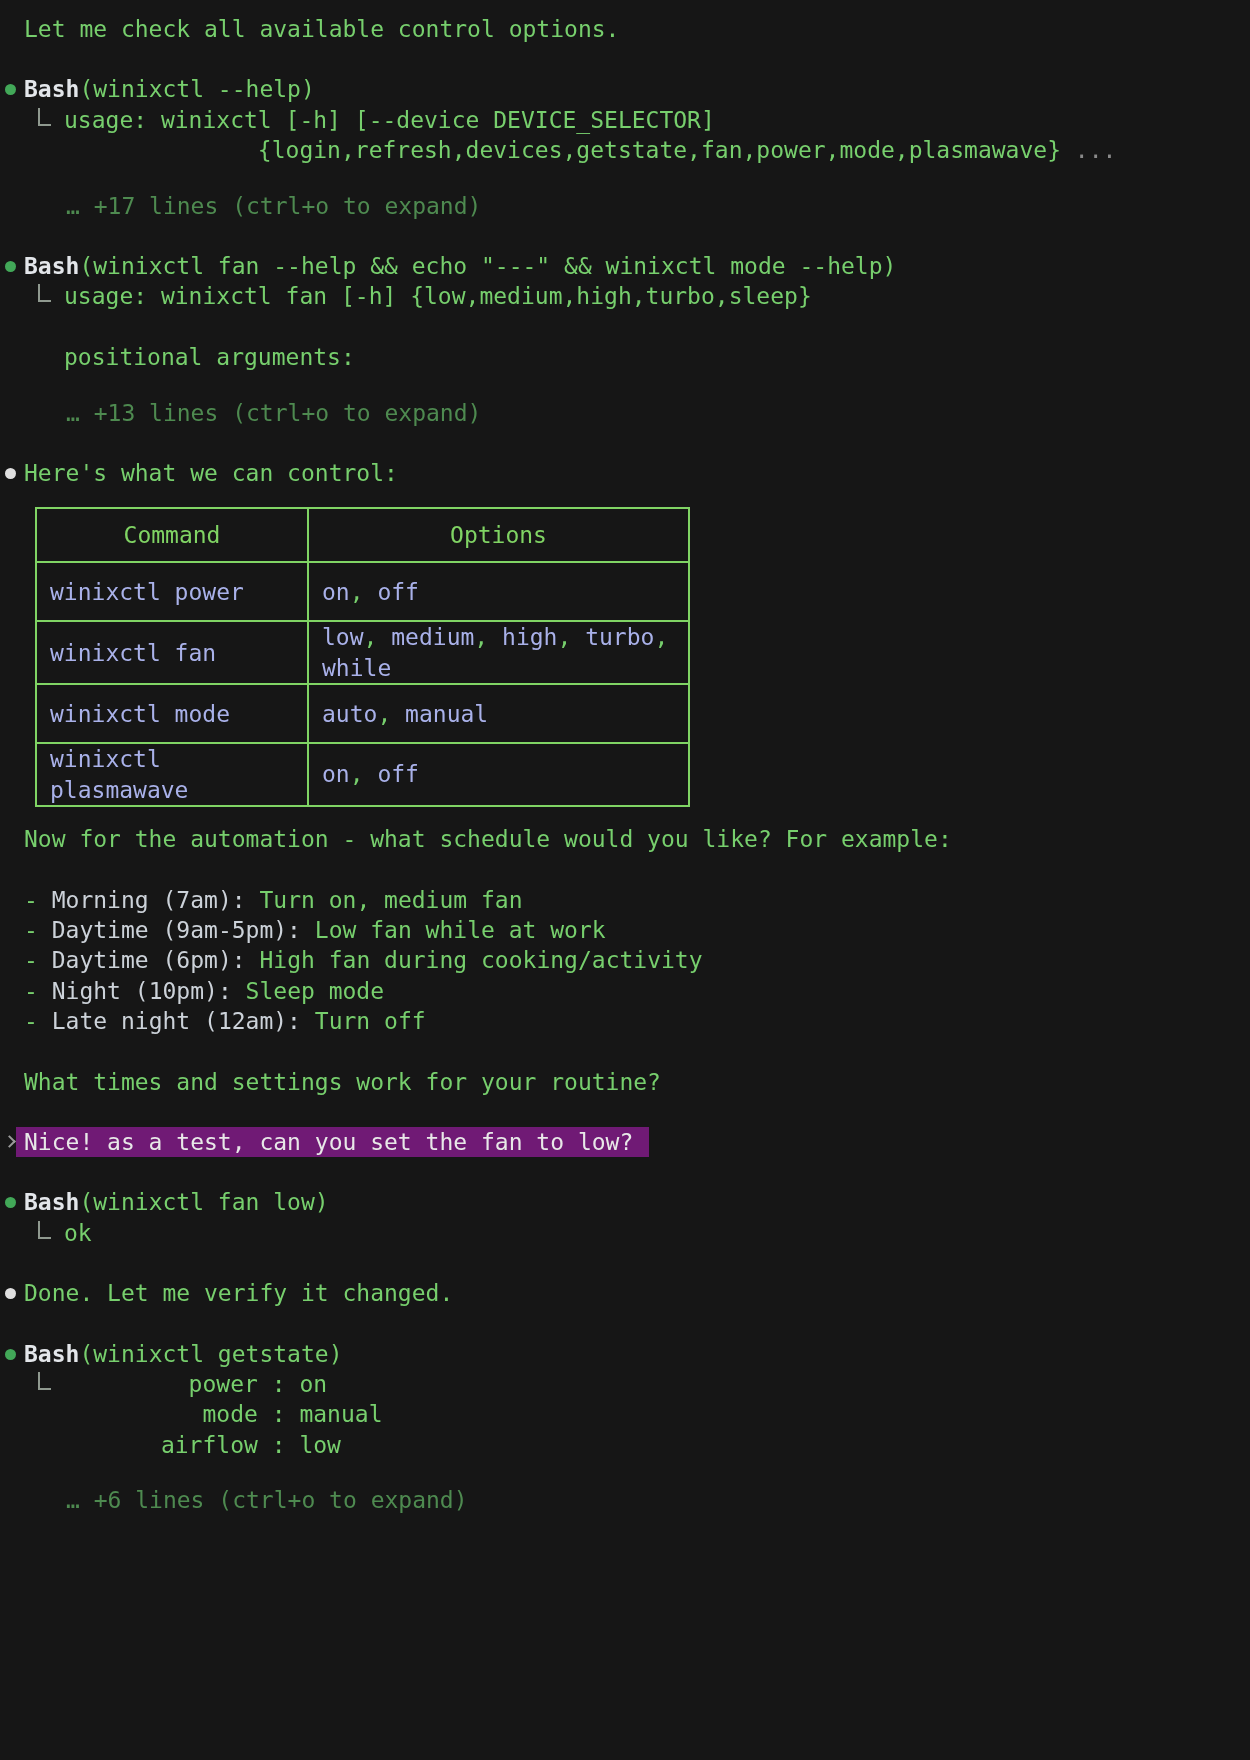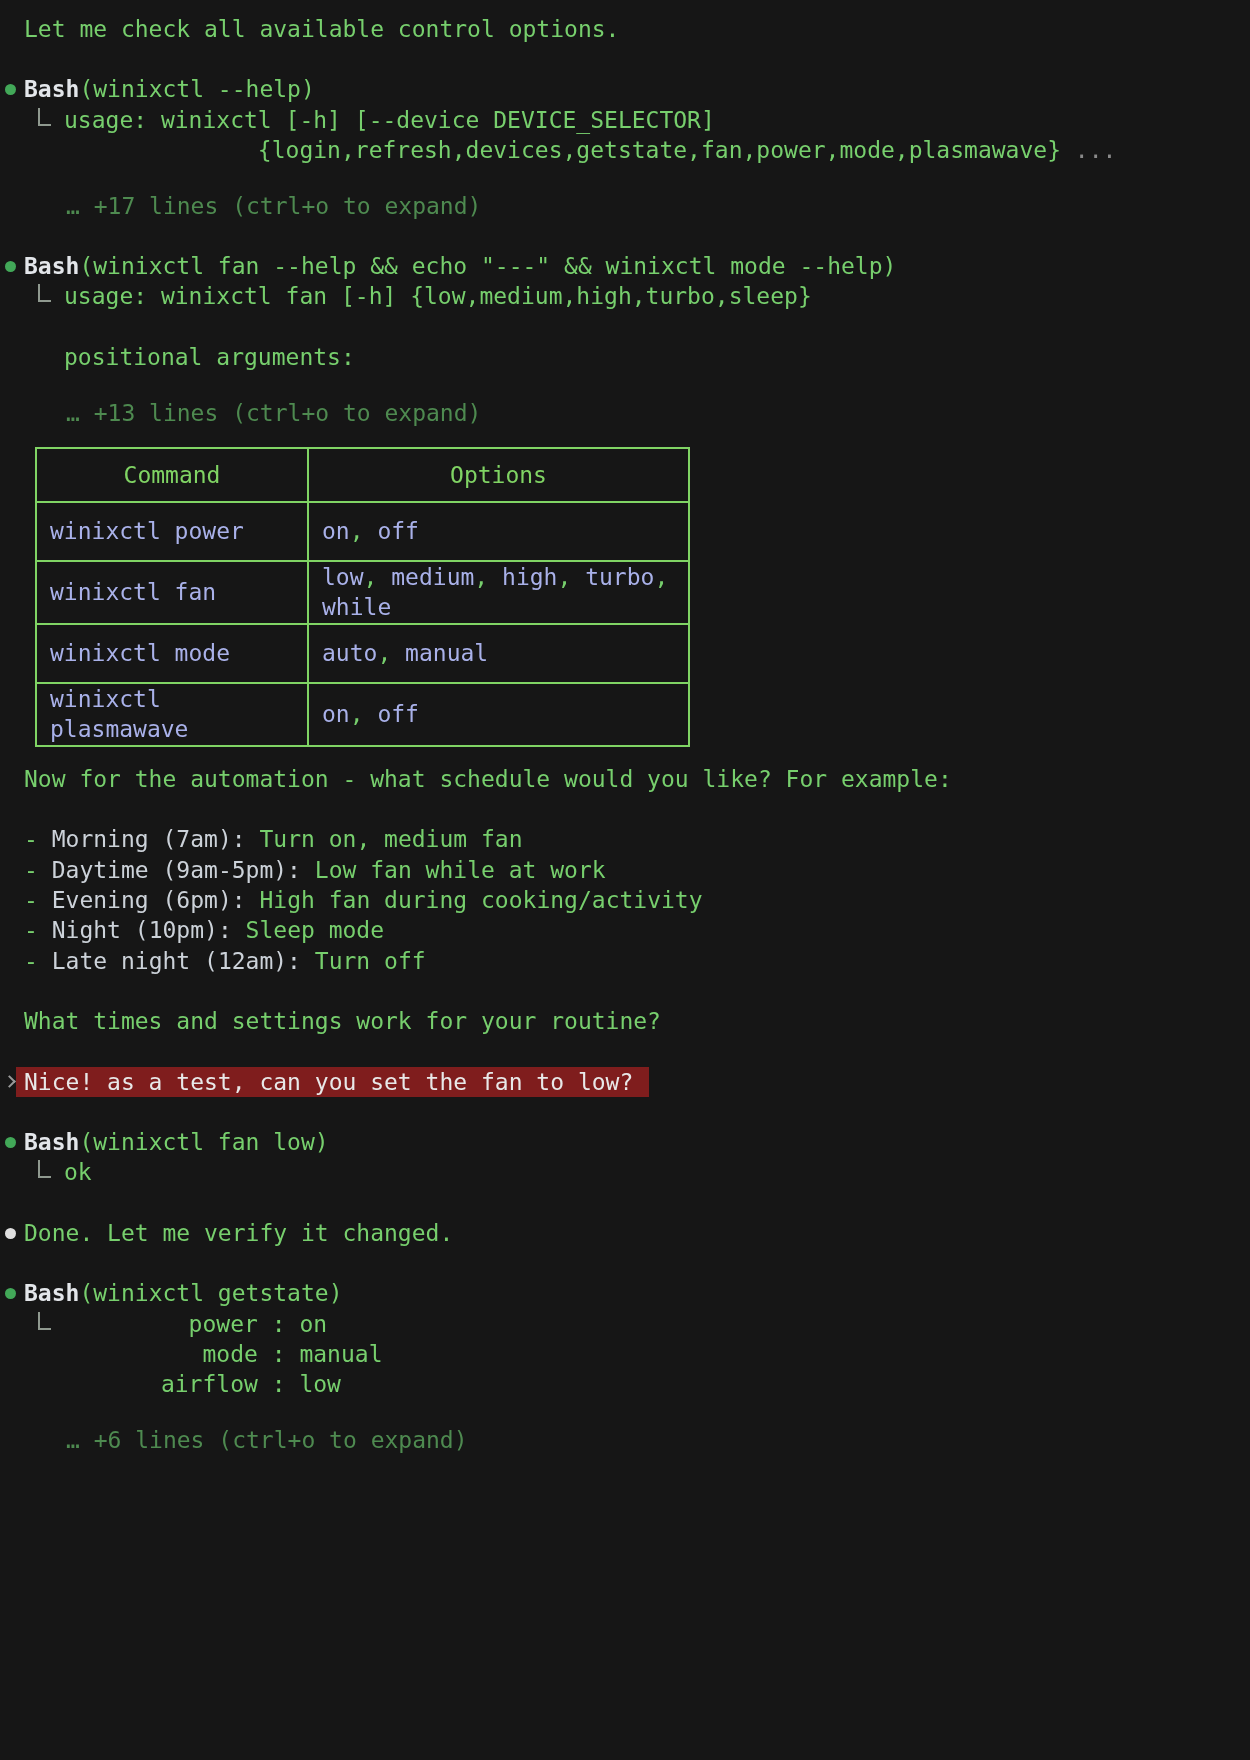--- a/index.html
+++ b/index.html
@@ -70,21 +70,21 @@
 
   .user-row { position: relative; margin-top: 30px; padding-left: 16px; height: 30.4px; }
   .chevron-icon {
     position: absolute; left: 5px; top: 10px;
     width: 9px; height: 9px;
     border-top: 2px solid #9a9a9a; border-right: 2px solid #9a9a9a;
     transform: rotate(45deg);
   }
   .user-text {
     display: inline-block;
-    background: #7f1d1d; color: #e8e8e8;
+    background: #701a75; color: #e8e8e8;
     padding: 0 16px 0 8px;
   }
 </style>
 </head>
 <body>
 
 <div class="terminal">
 
   <div class="block first">
     <span class="green">Let me check all available control options.</span>
@@ -106,20 +106,24 @@
     <span class="white1">Bash</span><span class="green">(winixctl fan --help &amp;&amp; echo "---" &amp;&amp; winixctl mode --help)</span>
   </div>
   <div class="result-row">
     <span class="corner-icon"></span>
     <pre class="output">usage: winixctl fan [-h] {low,medium,high,turbo,sleep}
 
 positional arguments:</pre>
   </div>
   <div class="hint">… +13 lines (ctrl+o to expand)</div>
 
+  <div class="block">
+    <span class="bullet white"></span>
+    <span class="green">Here's what we can control:</span>
+  </div>
 
   <table class="control-table">
     <tbody>
         <tr>
       <th class="col-command">Command</th>
       <th class="col-options">Options</th>
     </tr>
     <tr>
       <td class="cmd-cell">winixctl power</td>
       <td><span class="opt-word">on</span><span class="opt-sep">, </span><span class="opt-word">off</span></td>
@@ -139,21 +143,21 @@
   </tbody>
     </table>
 
   <div class="block" style="margin-top:0">
     <span class="green">Now for the automation - what schedule would you like? For example:</span>
   </div>
 
   <div class="block" style="padding-left:0">
     <div class="sched-line"><span class="sched-dash">-</span> <span class="white2">Morning (7am):</span> <span class="green">Turn on, medium fan</span></div>
     <div class="sched-line"><span class="sched-dash">-</span> <span class="white2">Daytime (9am-5pm):</span> <span class="green">Low fan while at work</span></div>
-    <div class="sched-line"><span class="sched-dash">-</span> <span class="white2">Evening (6pm):</span> <span class="green">High fan during cooking/activity</span></div>
+    <div class="sched-line"><span class="sched-dash">-</span> <span class="white2">Daytime (6pm):</span> <span class="green">High fan during cooking/activity</span></div>
     <div class="sched-line"><span class="sched-dash">-</span> <span class="white2">Night (10pm):</span> <span class="green">Sleep mode</span></div>
     <div class="sched-line"><span class="sched-dash">-</span> <span class="white2">Late night (12am):</span> <span class="green">Turn off</span></div>
   </div>
 
   <div class="block">
     <span class="green">What times and settings work for your routine?</span>
   </div>
 
   <div class="user-row">
     <span class="chevron-icon"></span>

